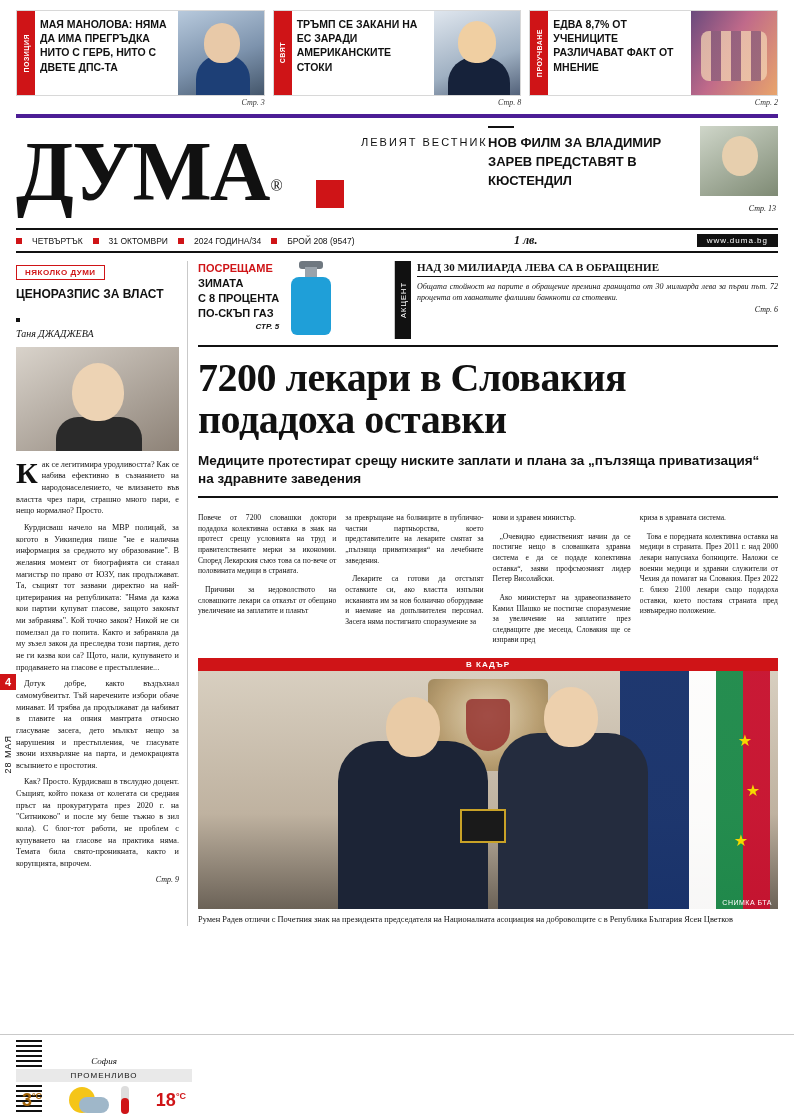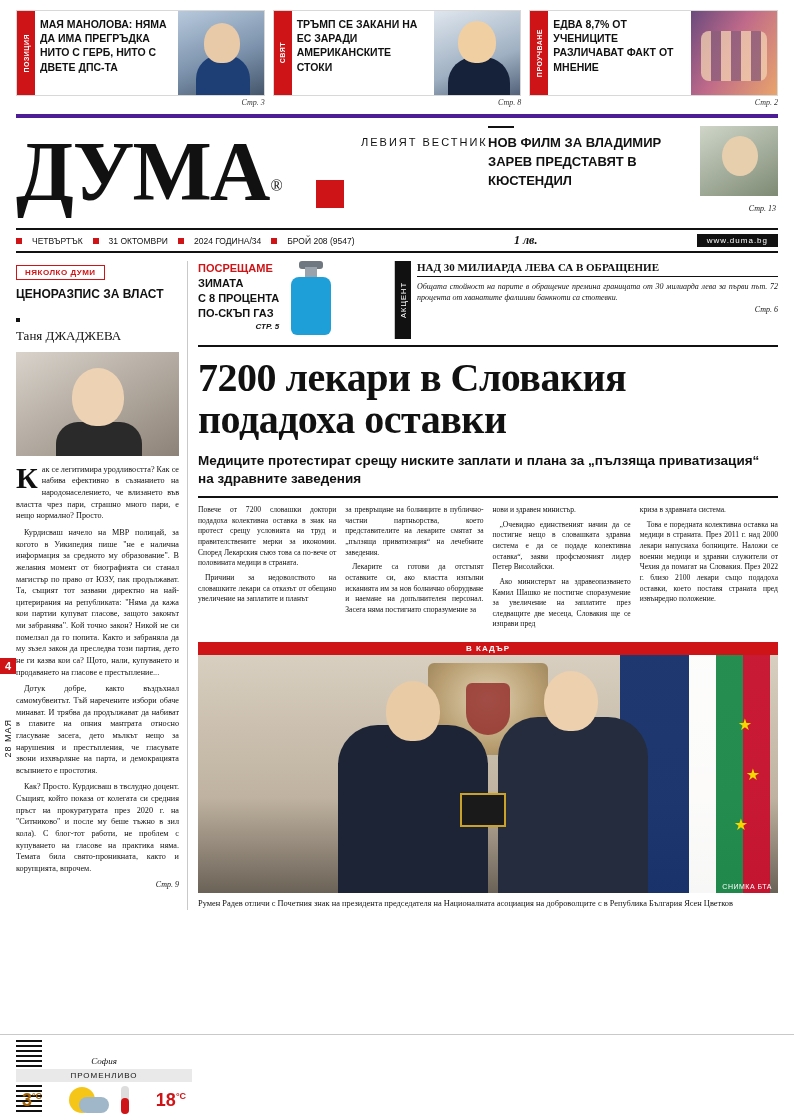--- a/index.html
+++ b/index.html
@@ -72,21 +72,21 @@
 
   
   .main { display:flex; gap:10px; margin-top:8px; }
   .col-left { width:172px; border-right:1px solid #c9c9c9; padding-right:8px; position:relative; }
   .col-right { flex:1; }
 
   .kicker { display:inline-block; border:1px solid #cf1417; color:#cf1417; font-family:"Liberation Sans",sans-serif;
             font-size:8px; font-weight:bold; padding:2px 8px; letter-spacing:.5px; }
   .lead-title { font-family:"Liberation Sans",sans-serif; font-weight:bold; font-size:12px; line-height:1.15;
                 margin:8px 0 0 0; text-transform:uppercase; }
-  .author { font-size:13px; margin-top:16px; }
+  .author { font-size:10px; font-style:italic; margin-top:16px; }
   .author .dot { display:block; width:4px; height:4px; background:#111; margin-bottom:6px; }
   .author-photo { width:100%; height:104px; margin-top:8px; background:linear-gradient(150deg,#d9d3cb,#8d8277); position:relative; overflow:hidden;}
   .author-photo:after{content:"";position:absolute;left:56px;top:16px;width:52px;height:58px;border-radius:50% 50% 46% 46%;background:#edd3b4;}
   .author-photo:before{content:"";position:absolute;left:40px;top:70px;width:86px;height:40px;border-radius:22px 22px 0 0;background:#2a2a2a;}
   .col-body { font-size:8.2px; line-height:1.42; text-align:justify; margin-top:8px; hyphens:auto; }
   .col-body p { margin:0 0 5px 0; text-indent:8px; }
   .col-body p.first { text-indent:0; }
   .dropcap::first-letter { float:left; font-size:30px; line-height:24px; padding:2px 4px 0 0; font-weight:bold; }
   .col-pg { text-align:right; font-size:8px; font-style:italic; margin-top:4px; }
 
@@ -116,21 +116,21 @@
   .pg-italic { font-size:8px; font-style:italic; text-align:right; margin-top:2px; }
 
   
   .headline { font-family:"Liberation Serif",serif; font-weight:bold; font-size:40px; line-height:1.06;
               margin:10px 0 0 0; letter-spacing:-0.5px; }
   .subhead { font-family:"Liberation Sans",sans-serif; font-weight:bold; font-size:13.5px; line-height:1.35;
              margin-top:10px; border-bottom:2px solid #111; padding-bottom:8px; }
 
   .cols4 { display:flex; gap:9px; margin-top:7px; }
   .cols4 > div { flex:1; font-size:7.6px; line-height:1.4; text-align:justify; }
-  .cols4 p { margin:0 0 4px 0; text-indent:7px; }
+  .cols4 p { margin:8px 0 4px 0; text-indent:7px; }
   .cols4 p.first { text-indent:0; }
 
   
   .kadar-bar { background:#cf1417; color:#fff; font-family:"Liberation Sans",sans-serif; font-size:8px;
                font-weight:bold; letter-spacing:1px; text-align:center; padding:2px 0; margin-top:8px; }
   .kadar-photo { height:238px; position:relative; overflow:hidden;
                  background:linear-gradient(180deg,#d8cfc0 0%,#bfb2a0 60%,#6b6257 100%); }
   .emblem { position:absolute; left:50%; top:8px; transform:translateX(-50%); width:120px; height:92px;
             background:radial-gradient(ellipse at 50% 40%,#e3d4b4 0%,#b69a6a 60%,#8a7246 100%);
             border-radius:6px; opacity:.9;}

